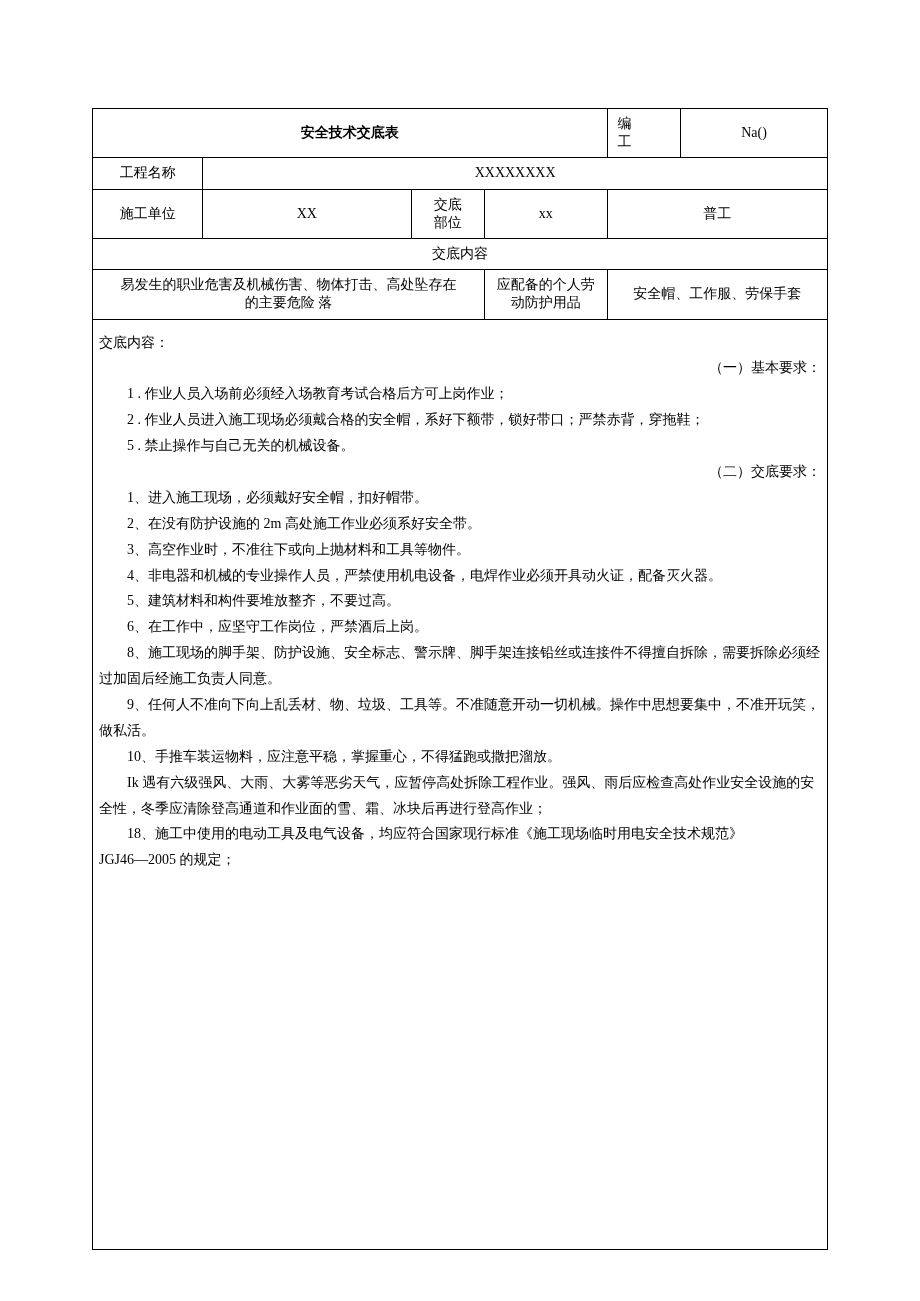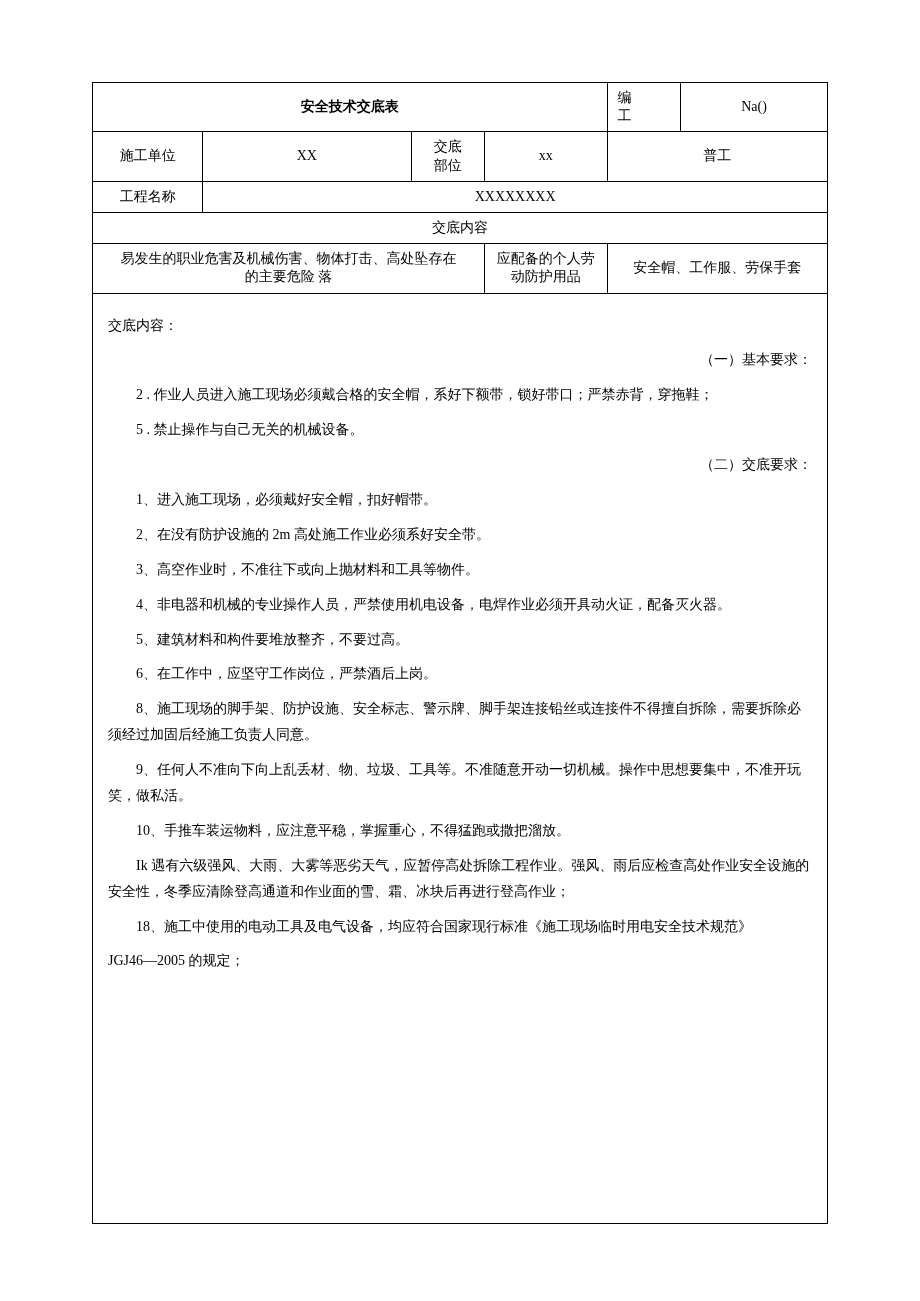--- a/index.html
+++ b/index.html
@@ -7,21 +7,21 @@
     margin: 0;
     padding: 0;
     width: 920px;
     min-height: 1301px;
     background: #ffffff;
     font-family: "SimSun", "宋体", serif;
     font-size: 14px;
     color: #000;
   }
   .page {
-    padding: 82px 92px 40px 92px;
+    padding: 108px 92px 40px 92px;
   }
   table.header-table {
     width: 100%;
     border-collapse: collapse;
     border: 1px solid #000;
   }
   table.header-table td {
     border: 1px solid #000;
     padding: 6px 8px;
     text-align: center;
@@ -43,68 +43,69 @@
   }
   .content-body {
     border: 1px solid #000;
     border-top: none;
     padding: 10px 6px 10px 6px;
     line-height: 1.85;
     font-size: 14px;
     min-height: 930px;
   }
   .content-body p {
-    margin: 9px;
+    margin: 0;
     text-indent: 0;
   }
   .indent-1 { padding-left: 2em; text-indent: 0; text-align: right; }
   .indent-2 { padding-left: 2em; text-indent: 0; }
   .section-title { margin-top: 28px; font-weight: normal; }
 </style>
 </head>
 <body>
 
 <div class="page">
 
   <table class="header-table">
     <tbody>
         <tr>
       <td colspan="4" class="title-cell">安全技术交底表</td>
       <td style="width:60px; white-space:pre-line; text-align:left; padding-left:10px;">编
 工</td>
       <td style="width:120px;">Na()</td>
     </tr>
     <tr>
+      <td style="width:90px;">工程名称</td>
+      <td colspan="5">XXXXXXXX</td>
+    </tr>
+    <tr>
       <td>施工单位</td>
       <td style="width:170px;">XX</td>
       <td style="width:60px; white-space:pre-line;">交底
 部位</td>
       <td style="width:100px;" class="small-text">xx</td>
       <td colspan="2">普工</td>
-    </tr>
-    <tr>
-      <td style="width:90px;">工程名称</td>
-      <td colspan="5">XXXXXXXX</td>
     </tr>
     <tr>
       <td colspan="6" class="content-header">交底内容</td>
     </tr>
     <tr>
       <td colspan="3" style="white-space:pre-line;">易发生的职业危害及机械伤害、物体打击、高处坠存在
 的主要危险                                    落</td>
       <td style="white-space:pre-line;">应配备的个人劳
 动防护用品</td>
       <td colspan="2">安全帽、工作服、劳保手套</td>
     </tr>
   </tbody>
     </table>
 
   <div class="content-body">
     <p class="section-title">交底内容：</p>
     <p class="indent-1">（一）基本要求：</p>
+    <p class="indent-2">1 . 作业人员入场前必须经入场教育考试合格后方可上岗作业；</p>
     <p class="indent-2">2 . 作业人员进入施工现场必须戴合格的安全帽，系好下额带，锁好带口；严禁赤背，穿拖鞋；</p>
     <p class="indent-2">5 . 禁止操作与自己无关的机械设备。</p>
     <p class="indent-1">（二）交底要求：</p>
     <p class="indent-2">1、进入施工现场，必须戴好安全帽，扣好帽带。</p>
     <p class="indent-2">2、在没有防护设施的 2m 高处施工作业必须系好安全带。</p>
     <p class="indent-2">3、高空作业时，不准往下或向上抛材料和工具等物件。</p>
     <p class="indent-2">4、非电器和机械的专业操作人员，严禁使用机电设备，电焊作业必须开具动火证，配备灭火器。</p>
     <p class="indent-2">5、建筑材料和构件要堆放整齐，不要过高。</p>
     <p class="indent-2">6、在工作中，应坚守工作岗位，严禁酒后上岗。</p>
     <p style="text-indent:2em;">8、施工现场的脚手架、防护设施、安全标志、警示牌、脚手架连接铅丝或连接件不得擅自拆除，需要拆除必须经过加固后经施工负责人同意。</p>

